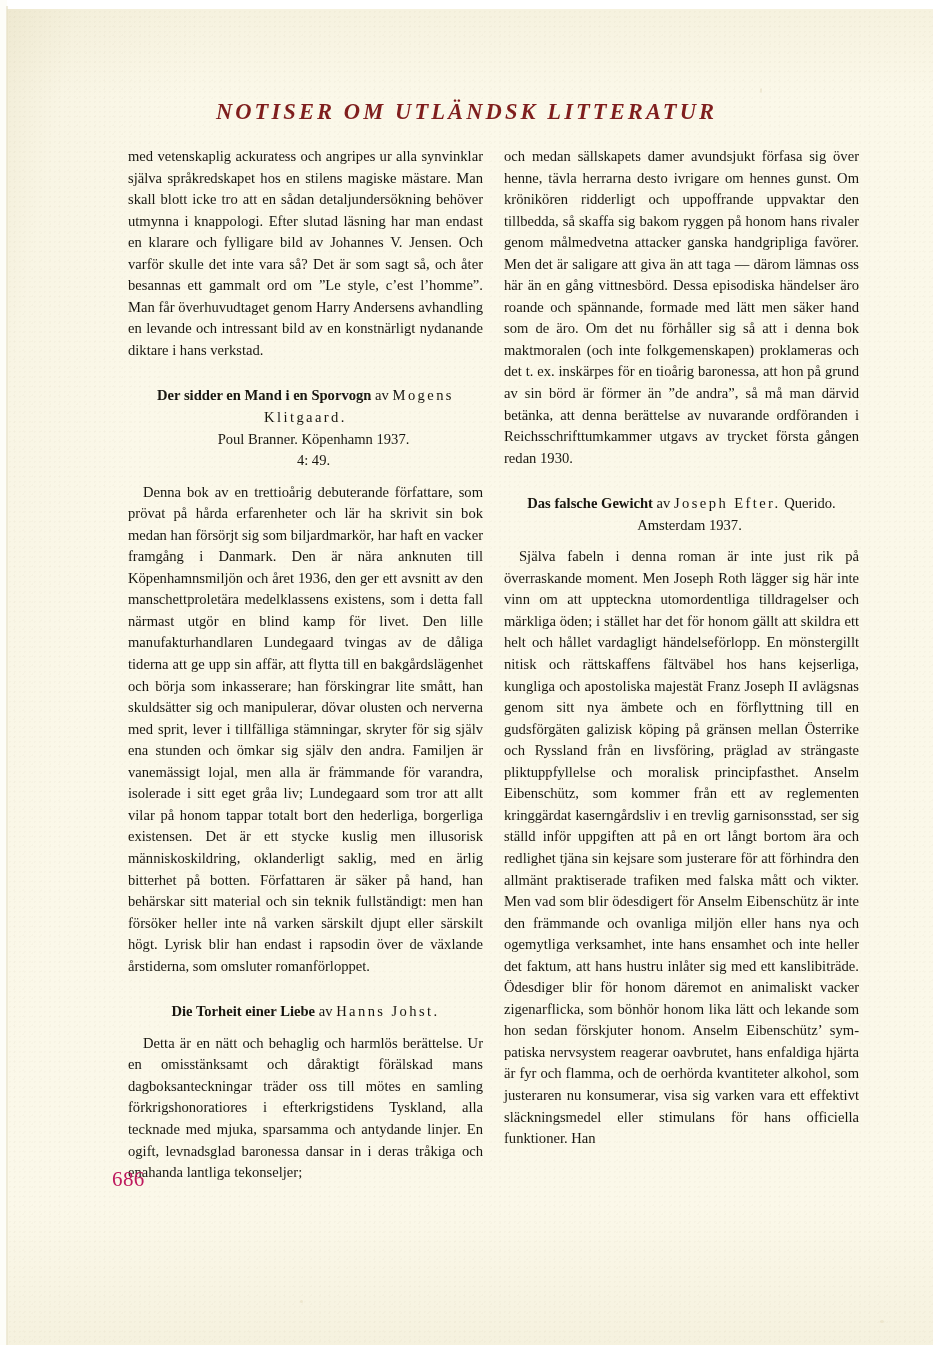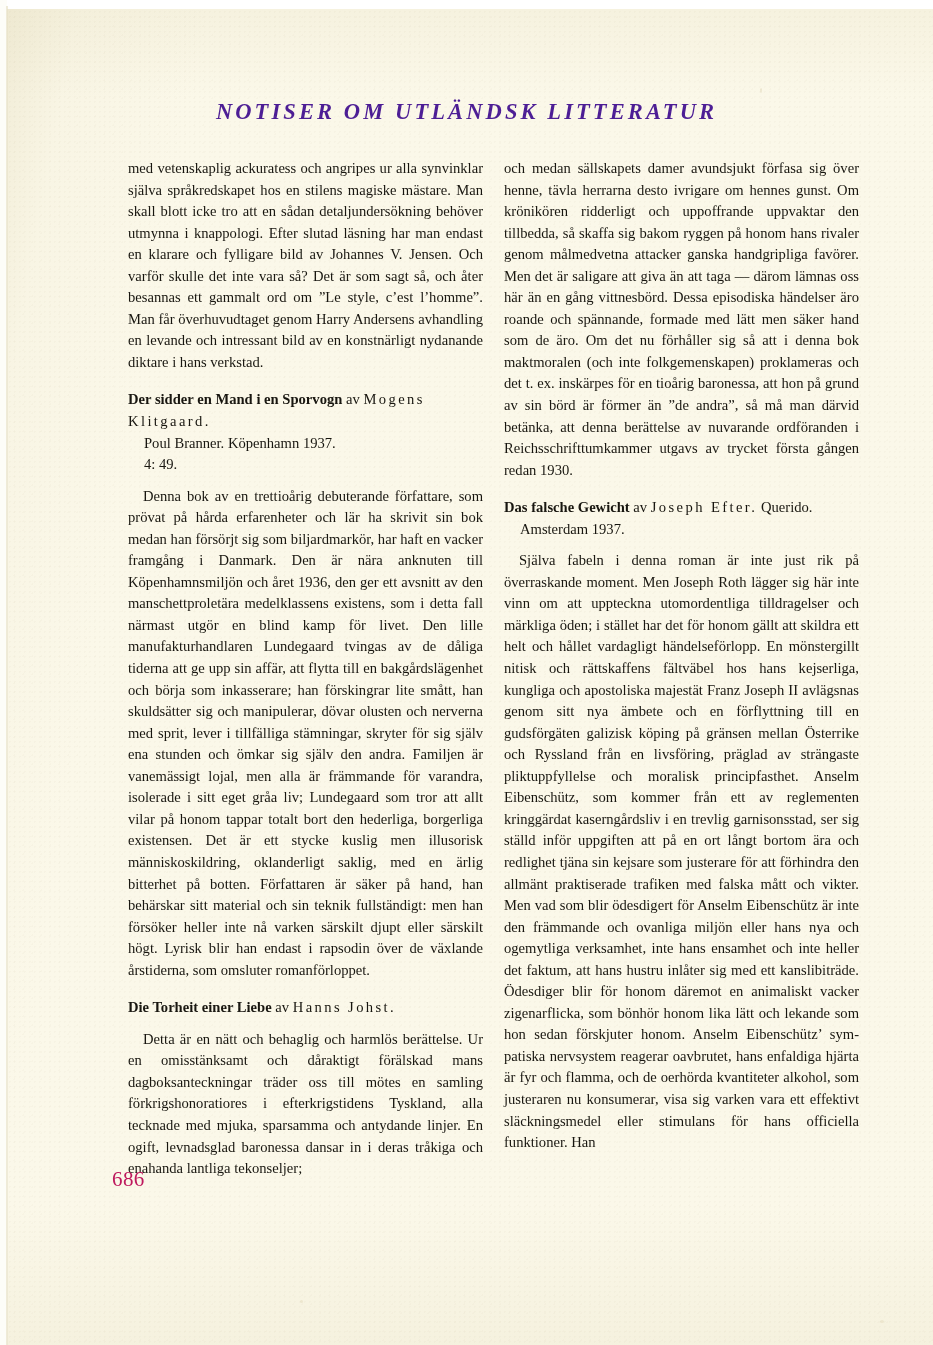--- a/index.html
+++ b/index.html
@@ -65,35 +65,35 @@
   #running-head {
     position: absolute;
     left: 0;
     top: 99px;
     width: 933px;
     text-align: center;
     font-style: italic;
     font-weight: 700;
     font-size: 22.5px;
     letter-spacing: 3.1px;
-    color: #4c1d95;
+    color: #7f1d1d;
     white-space: pre;
   }
 
   
   #columns {
     position: absolute;
     left: 128px;
     top: 146px;
     width: 681px;
     height: 990px;
   }
   .col {
     position: absolute;
-    top: 12px;
+    top: 0;
     width: 355px;
     font-family: Liberation Serif, serif;
   }
   .col-left  { left: 0px; }
   .col-right { left: 376px; }
 
   p.body, div.entry {
     margin: 0;
     font-size: 14.6px;
     line-height: 21.55px;
@@ -101,24 +101,24 @@
     text-justify: inter-word;
     color: #17150f;
     hyphens: manual;
     -webkit-hyphens: manual;
   }
   p.body.indent { text-indent: 15px; }
   p.body.noindent { text-indent: 0; }
 
   
   div.entry {
-    margin-top: 16px;
+    margin-top: 24px;
     margin-bottom: 10px;
     padding-left: 0;
-    text-align: left;
+    text-align: center;
   }
   div.entry .line2 {
     display: block;
     padding-left: 16px;
   }
   div.entry .line3 {
     display: block;
     padding-left: 16px;
   }
   .ttl {

